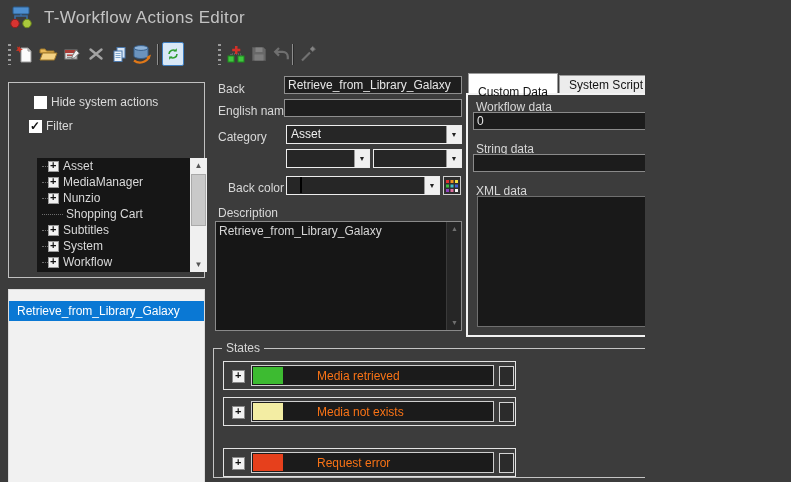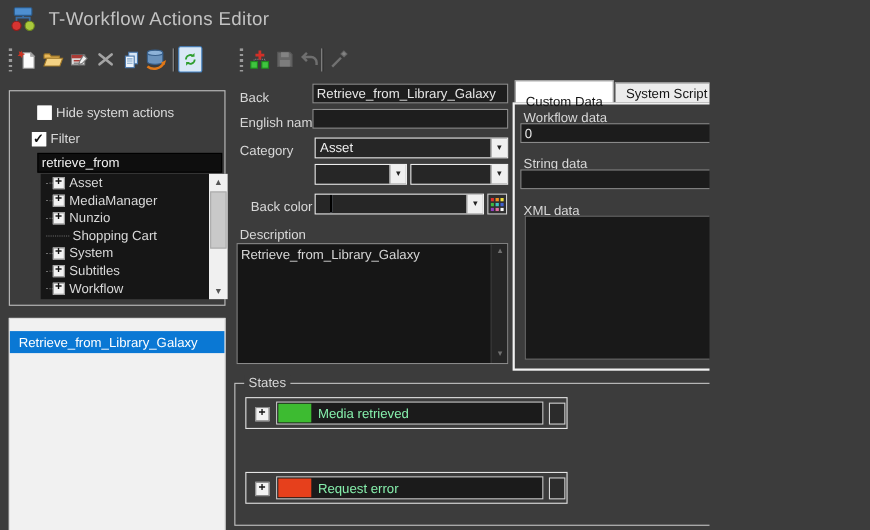--- a/index.html
+++ b/index.html
@@ -80,21 +80,21 @@
 
   
   .states-group { position:absolute; left:213px; top:348px; width:600px; height:130px; border:1px solid #c4c4c4; }
   .states-legend { position:absolute; left:8px; top:-8px; background:#3c3c3c; padding:0 4px; font-size:12px; color:#d8d8d8; }
   .state-row { position:absolute; left:9px; width:293px; height:29px; border:1px solid #e3e3e3; background:#3c3c3c; }
   .state-expand { position:absolute; left:8px; top:8px; width:13px; height:13px; background:#f2f2f2; border:1px solid #8a8a8a; }
   .state-expand::after { content:"+"; position:absolute; left:2px; top:-2px; font-size:11px; font-weight:bold; color:#111; }
   .state-field { position:absolute; left:27px; top:3px; width:243px; height:21px; background:#1b1b1b; border:1px solid #cfcfcf;
                  display:flex; align-items:center; }
   .state-swatch { width:30px; height:17px; margin:1px; flex:none; }
-  .state-label { font-size:12px; color:#86efac; padding-left:5px; white-space:nowrap; }
+  .state-label { font-size:12px; color:#f97316; padding-left:5px; white-space:nowrap;margin-left:28px; }
   .state-minibtn { position:absolute; left:275px; top:4px; width:15px; height:20px; background:#2b2b2b; border:1px solid #d4d4d4; }
 </style>
 </head>
 <body>
 
 <div class="window">
 
   <div class="titlebar">
     <svg class="app-icon" viewBox="0 0 26 26">
       <path d="M7 17V12H19V17" stroke="#3a6ea5" stroke-width="1.6" fill="none"></path>
@@ -207,21 +207,20 @@
   <div class="filter-group">
     <div class="cbrow" style="left:25px; top:12px">
       <span class="cbbox"></span>
       <span class="cblabel">Hide system actions</span>
     </div>
     <div class="cbrow" style="left:20px; top:36px">
       <span class="cbbox checked"></span>
       <span class="cblabel">Filter</span>
     </div>
 
-    <input class="search-input" value="retrieve_from" style="">
 
     <div class="tree">
       <div class="tree-rows">
         <div class="tree-row">
           <span class="tree-stub"></span>
           <span class="expandbox"></span>
           <span class="tree-label">Asset</span>
         </div>
         <div class="tree-row">
           <span class="tree-stub"></span>
@@ -233,26 +232,26 @@
           <span class="expandbox"></span>
           <span class="tree-label">Nunzio</span>
         </div>
         <div class="tree-row">
           <span class="tree-stub long"></span>
           <span class="tree-label" style="margin-left:3px">Shopping Cart</span>
         </div>
         <div class="tree-row">
           <span class="tree-stub"></span>
           <span class="expandbox"></span>
+          <span class="tree-label">Subtitles</span>
+        </div>
+        <div class="tree-row">
+          <span class="tree-stub"></span>
+          <span class="expandbox"></span>
           <span class="tree-label">System</span>
-        </div>
-        <div class="tree-row">
-          <span class="tree-stub"></span>
-          <span class="expandbox"></span>
-          <span class="tree-label">Subtitles</span>
         </div>
         <div class="tree-row">
           <span class="tree-stub"></span>
           <span class="expandbox"></span>
           <span class="tree-label">Workflow</span>
         </div>
       </div>
       <div class="vscroll">
         <div class="arr up">▲</div>
         <div class="thumb" style="top:16px; height:52px"></div>
@@ -339,22 +338,30 @@
 
     <div class="state-row" style="top:12px">
       <span class="state-expand"></span>
       <div class="state-field">
         <span class="state-swatch" style="background-color: rgb(61, 187, 49);"></span>
         <span class="state-label">Media retrieved</span>
       </div>
       <span class="state-minibtn"></span>
     </div>
 
-
-    <div class="state-row" style="top:80px">
+    <div class="state-row" style="top:48px">
+      <span class="state-expand"></span>
+      <div class="state-field">
+        <span class="state-swatch" style="background-color: rgb(243, 237, 163);"></span>
+        <span class="state-label">Media not exists</span>
+      </div>
+      <span class="state-minibtn"></span>
+    </div>
+
+    <div class="state-row" style="top:99px">
       <span class="state-expand"></span>
       <div class="state-field">
         <span class="state-swatch" style="background-color: rgb(230, 64, 28);"></span>
         <span class="state-label">Request error</span>
       </div>
       <span class="state-minibtn"></span>
     </div>
   </div>
 
 </div>

